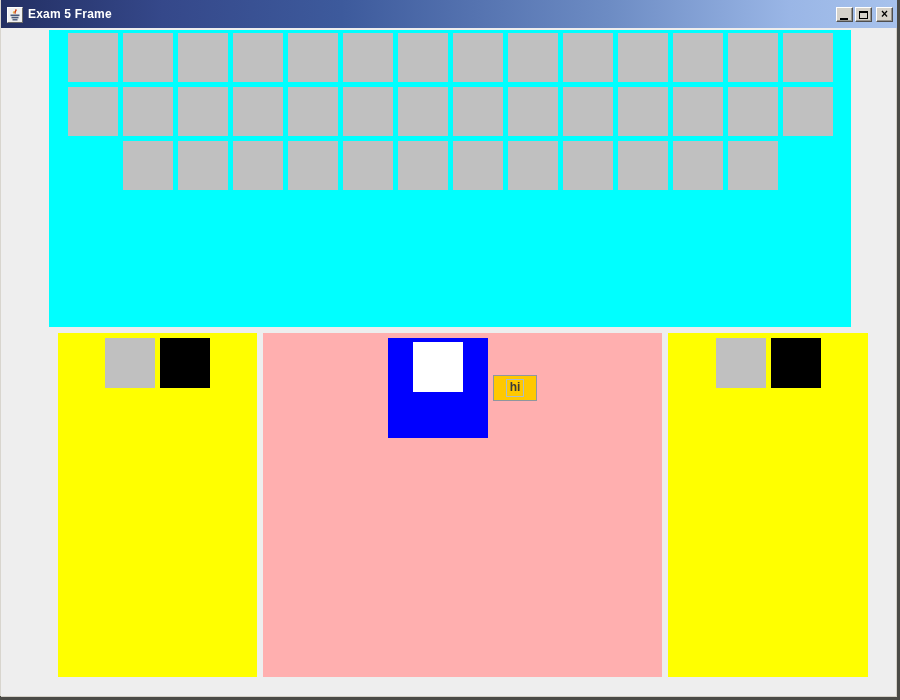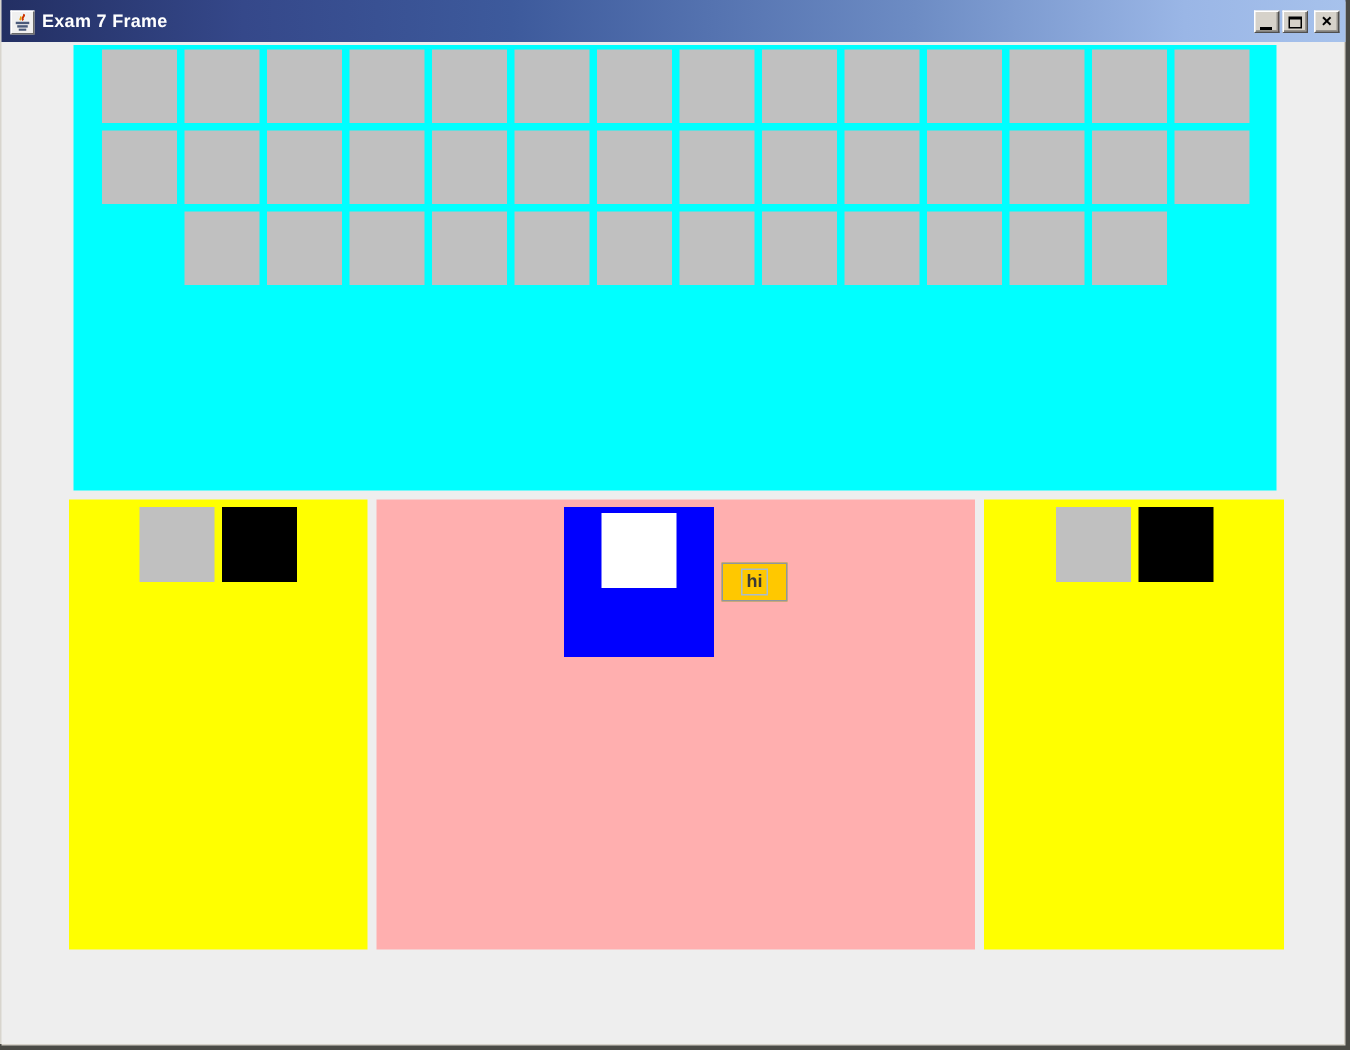--- a/index.html
+++ b/index.html
@@ -59,23 +59,23 @@
   .top-panel {
     position:absolute; left:48px; top:30px; width:802px; height:297px;
     display:flex; flex-wrap:wrap;
     justify-content:center; align-content:flex-start;
     gap:5px; padding-top:3px;
   }
   .grid-btn { width:50px; height:49px; border:none; }
 
   
   .panel-bottom {
-    position:absolute; top:333px; height:300px;
+    position:absolute; top:333px; height:344px;
     display:flex; justify-content:center; align-content:flex-start;
-    padding-top:5px; gap:5px;
+    padding-top:5px; gap:5px;margin-left:12px;
   }
   .side-left  { left:45px;  width:199px; }
   .side-right { left:655px; width:200px; }
   .center     { left:250px; width:399px; align-items:center; flex-wrap:wrap; }
 
   .sq { width:50px; height:50px; }
 
   .blue-panel {
     width:100px; height:100px;
     display:flex; justify-content:center; align-content:flex-start;
@@ -107,21 +107,21 @@
     <div class="titlebar">
       <span class="app-icon">
         <svg width="12" height="12" viewBox="0 0 12 12">
           <path d="M6.5 0.5 C 8.5 1.5, 4.5 2.5, 6.5 4.5" stroke="#cc3300" fill="none" stroke-width="1.3"></path>
           <path d="M4.5 2.2 C 5.8 2.8, 3.4 3.4, 4.8 4.5" stroke="#e8a000" fill="none" stroke-width="1"></path>
           <rect x="1.5" y="5.5" width="9" height="1.6" fill="#4a5a7a"></rect>
           <rect x="2.5" y="7.8" width="7" height="1.6" fill="#4a5a7a"></rect>
           <rect x="3.5" y="10.1" width="5" height="1.4" fill="#4a5a7a"></rect>
         </svg>
       </span>
-      <span class="title-text">Exam 7 Frame</span>
+      <span class="title-text">Exam 5 Frame</span>
 
       <div class="win-controls">
         <div class="win-btn" title="minimize">
           <span class="glyph-min"></span>
         </div>
         <div class="win-btn" title="maximize">
           <span class="glyph-max"></span>
         </div>
         <div class="win-btn close" title="close">
           <span class="glyph-close">×</span>

